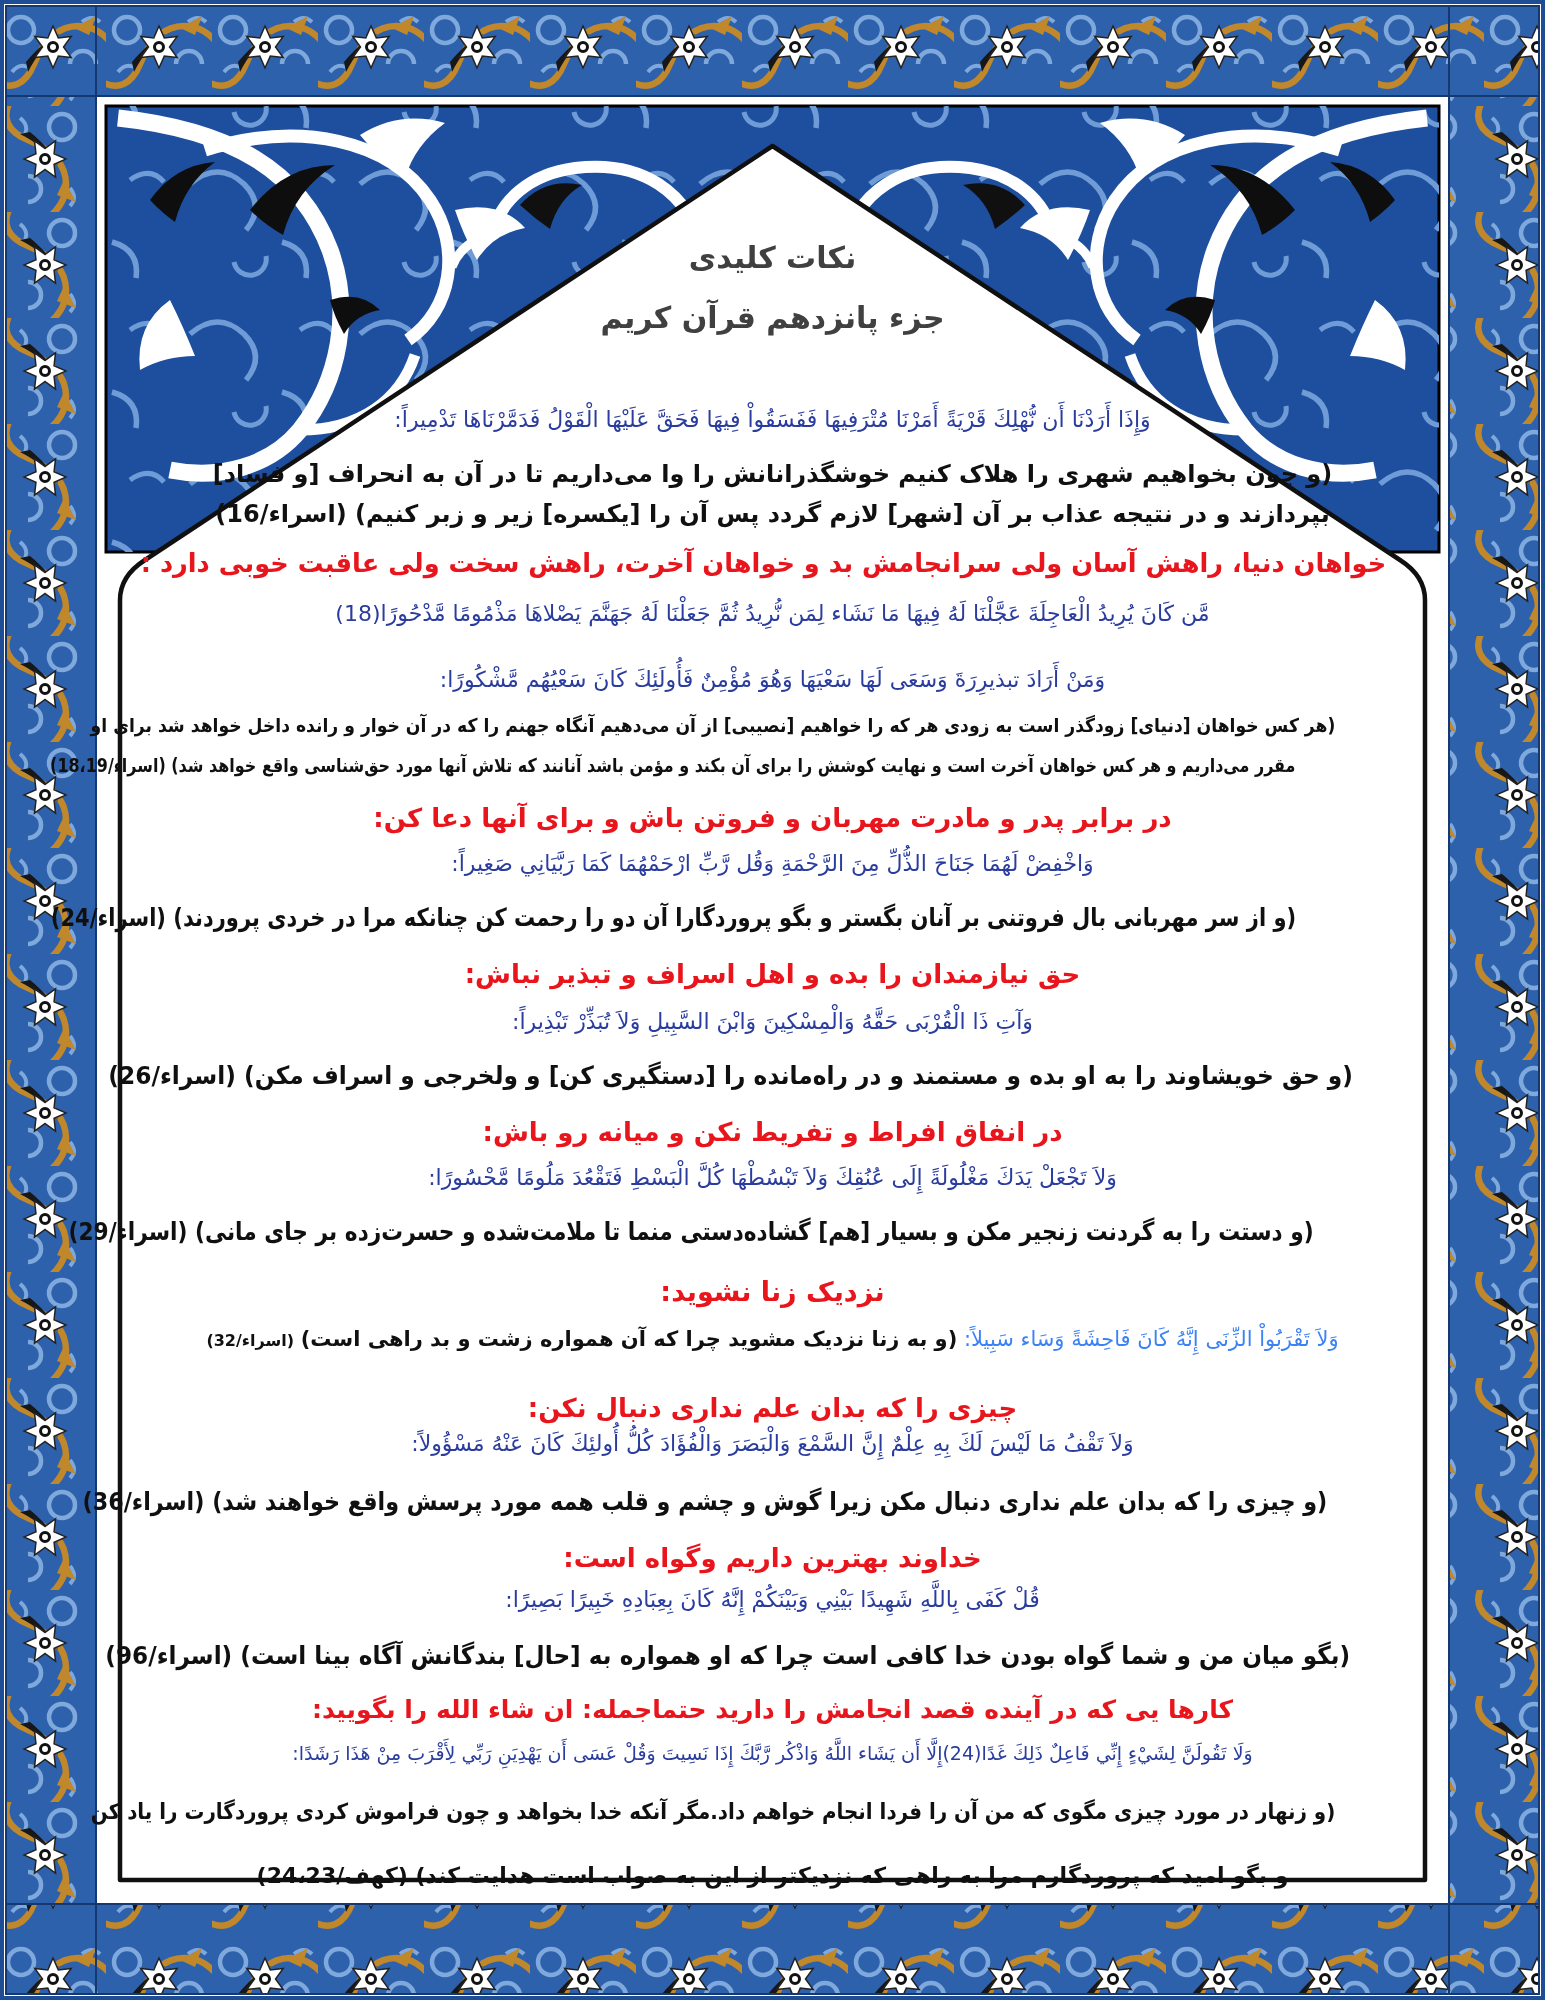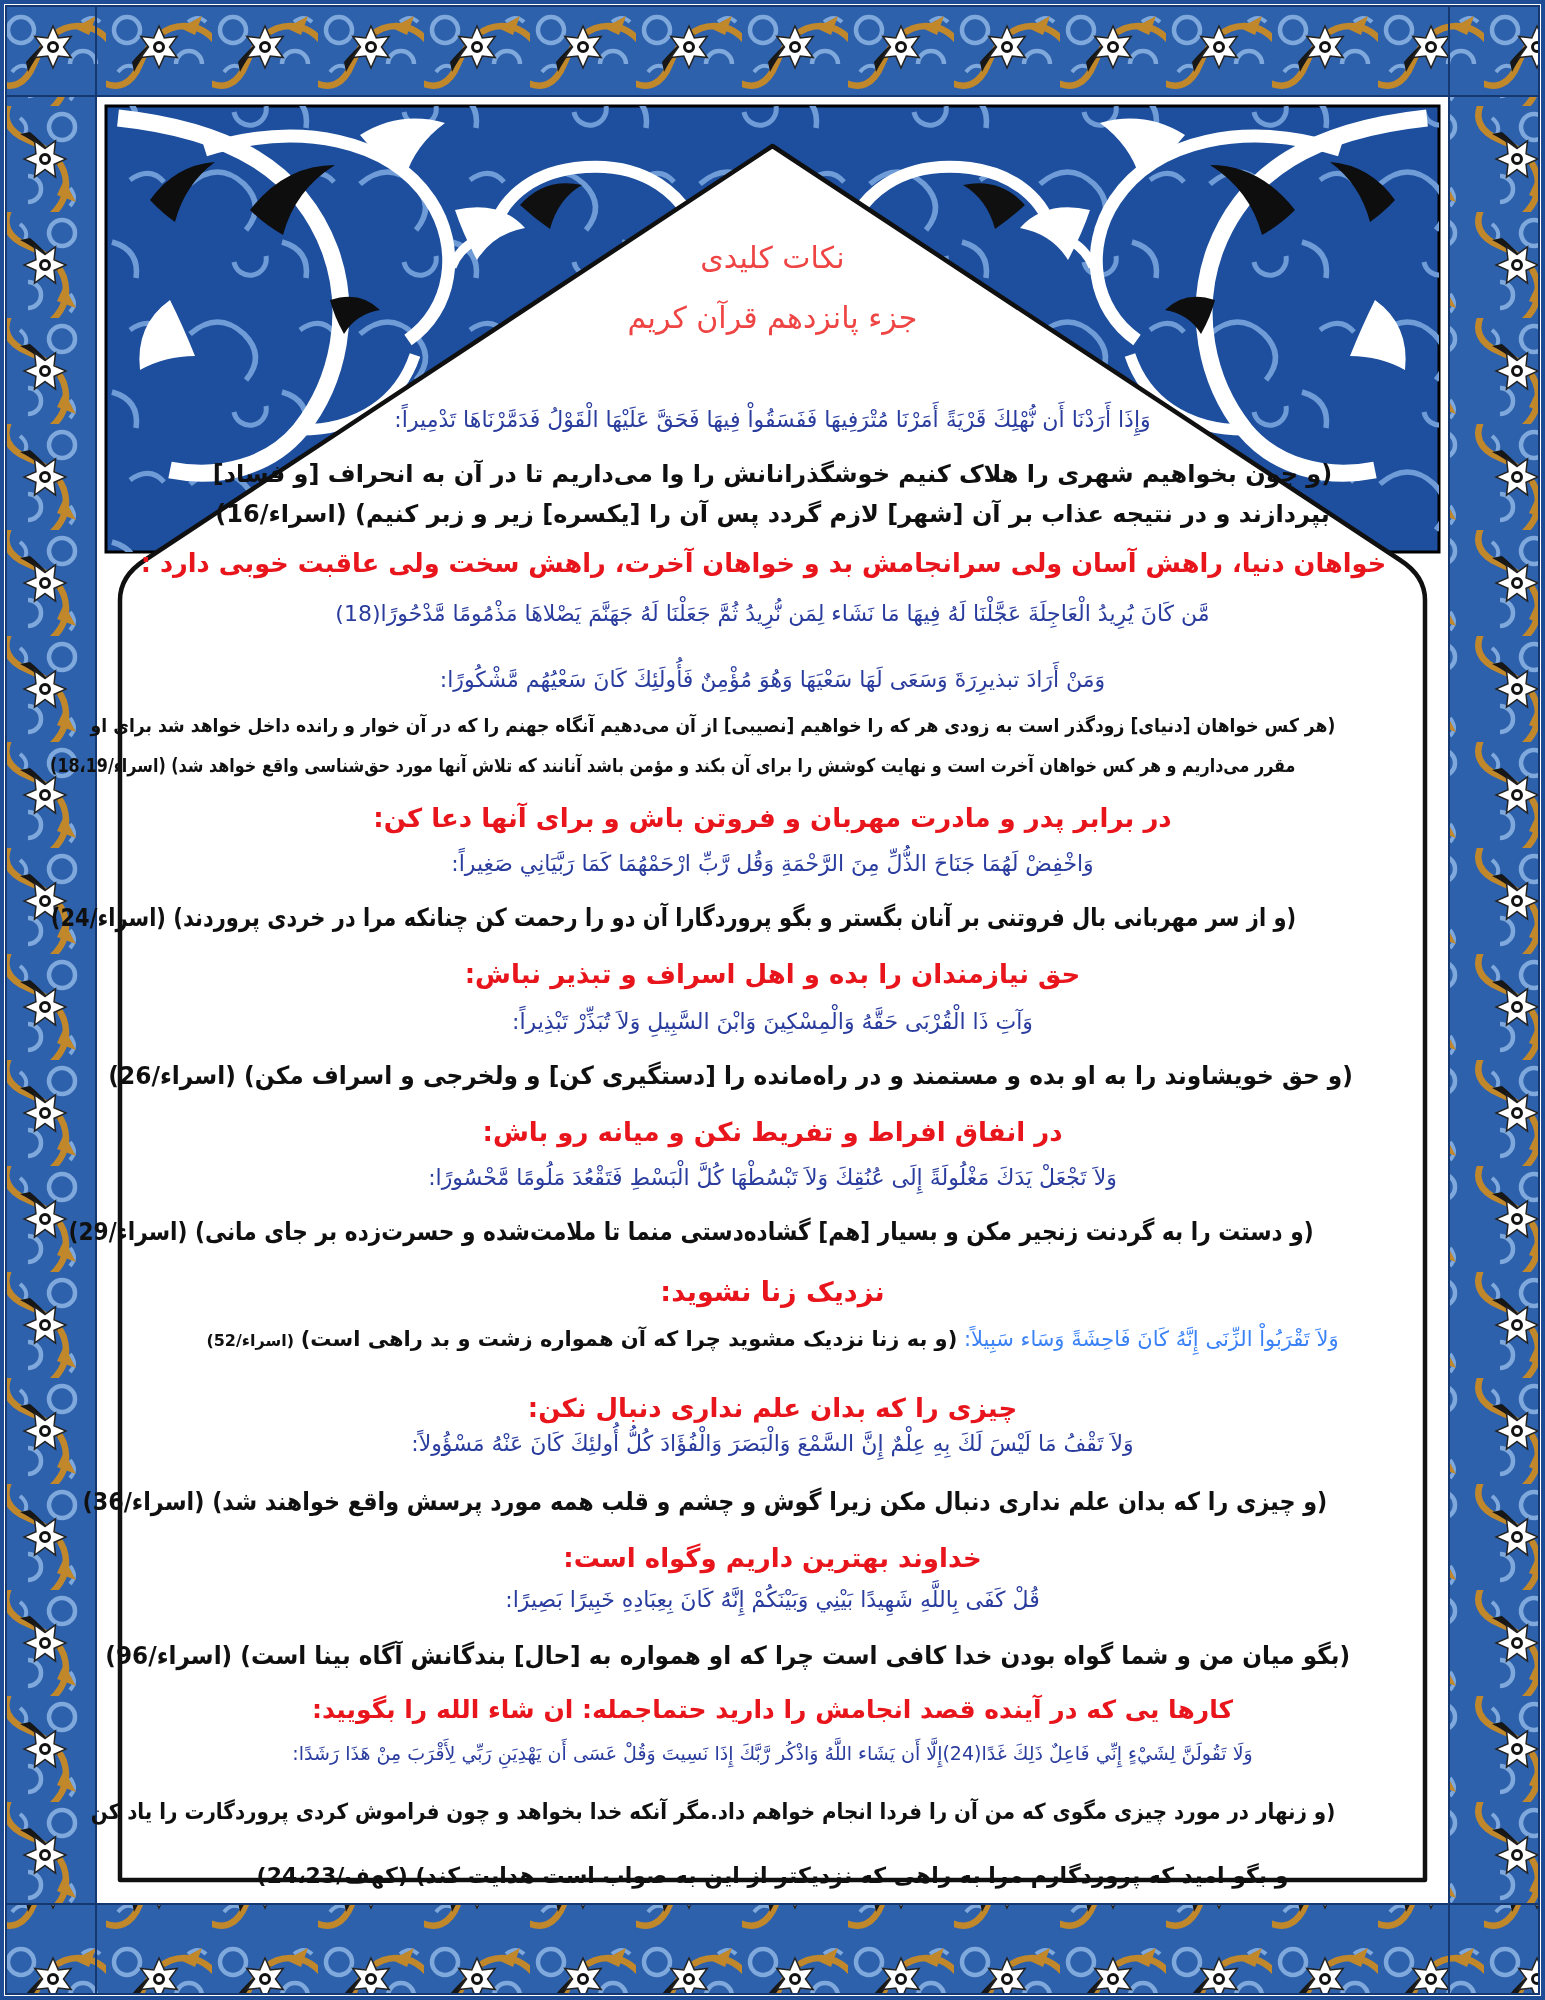--- a/index.html
+++ b/index.html
@@ -6,21 +6,21 @@
   #page{
     position:relative;width:1545px;height:2000px;overflow:hidden;
     background:#ffffff;font-family:"DejaVu Sans",sans-serif;
   }
   #ornament{position:absolute;left:0;top:0;z-index:0;}
   #content{position:absolute;left:150px;top:0;width:1245px;height:2000px;z-index:2;}
   .line{
     position:absolute;left:0;right:0;text-align:center;direction:rtl;
     white-space:nowrap;line-height:1.45;
   }
-  .t{font-size:30px;font-weight:400;color:#ef4444;letter-spacing:1px;}
+  .t{font-size:30px;font-weight:700;color:#404040;letter-spacing:1px;}
   .h{font-size:26px;font-weight:700;color:#e8151c;}
   .ar{font-size:22px;font-weight:400;color:#2a3c9d;}
   .fa{font-size:25px;font-weight:700;color:#101010;}
   .ar-inline{color:#3b82f6;font-weight:400;}
   .fa-inline{color:#101010;font-weight:700;}
   .ref{font-size:16px;}
 </style>
 </head>
 <body>
 
@@ -116,21 +116,21 @@
     <div class="line fa" style="top: 1058px; transform-origin: center center; transform: scaleX(0.932584);">(و حق خویشاوند را به او بده و مستمند و در راه‌مانده را [دستگیری کن] و ولخرجی و اسراف مکن) (اسراء/26)</div>
 
     <div class="line h" style="top:1114px">در انفاق افراط و تفریط نکن و میانه رو باش:</div>
     <div class="line ar" style="top:1162px">وَلاَ تَجْعَلْ يَدَكَ مَغْلُولَةً إِلَى عُنُقِكَ وَلاَ تَبْسُطْهَا كُلَّ الْبَسْطِ فَتَقْعُدَ مَلُومًا مَّحْسُورًا:</div>
     <div class="line fa" style="top: 1214px; transform-origin: center center; transform: scaleX(0.869413);">(و دستت را به گردنت زنجیر مکن و بسیار [هم] گشاده‌دستی منما تا ملامت‌شده و حسرت‌زده بر جای مانی) (اسراء/29)</div>
 
     <div class="line h" style="top:1272px;font-size:27px">نزدیک زنا نشوید:</div>
     <div class="line" style="top:1324px;font-size:21px">
       <span class="ar-inline">وَلاَ تَقْرَبُواْ الزِّنَى إِنَّهُ كَانَ فَاحِشَةً وَسَاء سَبِيلاً:</span>
       <span class="fa-inline">(و به زنا نزدیک مشوید چرا که آن همواره زشت و بد راهی است)</span>
-      <span class="fa-inline ref">(اسراء/52)</span>
+      <span class="fa-inline ref">(اسراء/32)</span>
     </div>
 
     <div class="line h" style="top:1390px">چیزی را که بدان علم نداری دنبال نکن:</div>
     <div class="line ar" style="top:1428px">وَلاَ تَقْفُ مَا لَيْسَ لَكَ بِهِ عِلْمٌ إِنَّ السَّمْعَ وَالْبَصَرَ وَالْفُؤَادَ كُلُّ أُولئِكَ كَانَ عَنْهُ مَسْؤُولاً:</div>
     <div class="line fa" style="top: 1484px; transform-origin: center center; transform: scaleX(0.891195);">(و چیزی را که بدان علم نداری دنبال مکن زیرا گوش و چشم و قلب همه مورد پرسش واقع خواهند شد) (اسراء/36)</div>
 
     <div class="line h" style="top:1540px">خداوند بهترین داریم وگواه است:</div>
     <div class="line ar" style="top:1584px">قُلْ كَفَى بِاللَّهِ شَهِيدًا بَيْنِي وَبَيْنَكُمْ إِنَّهُ كَانَ بِعِبَادِهِ خَبِيرًا بَصِيرًا:</div>
     <div class="line fa" style="top: 1638px; transform-origin: center center; transform: scaleX(0.92772);">(بگو میان من و شما گواه بودن خدا کافی است چرا که او همواره به [حال] بندگانش آگاه بینا است) (اسراء/96)</div>
 

